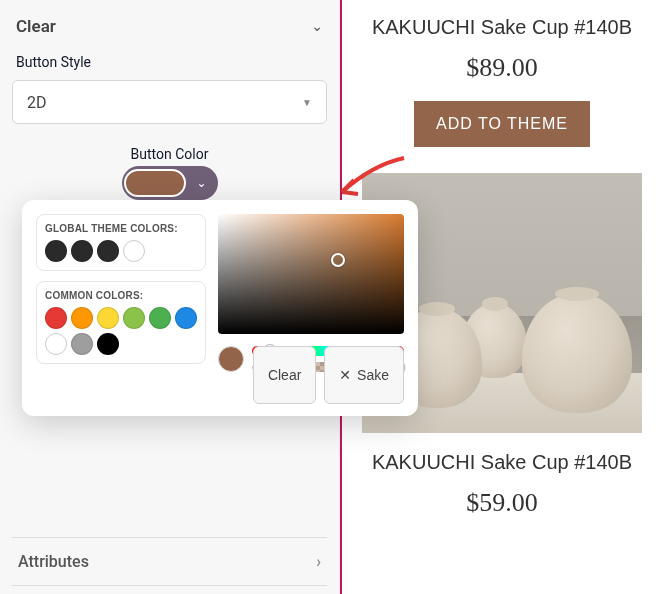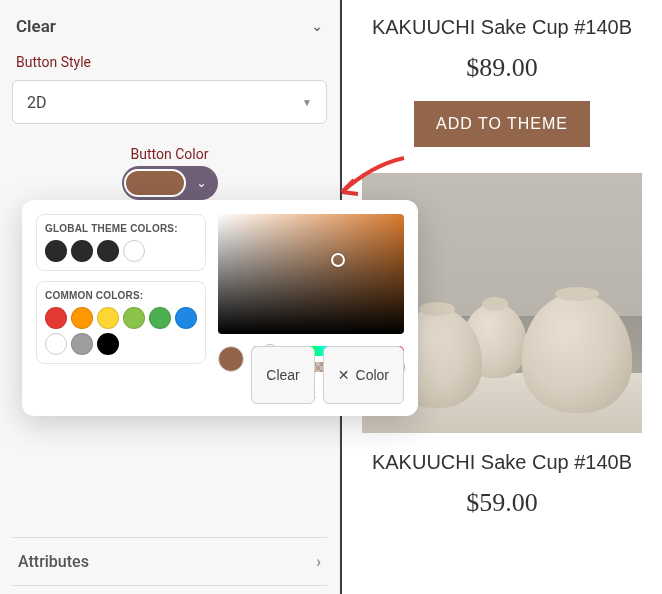--- a/index.html
+++ b/index.html
@@ -26,21 +26,21 @@
     position: relative;
   }
   .panel-header {
     display: flex;
     justify-content: space-between;
     align-items: center;
     padding: 6px 4px 14px 4px;
   }
   .panel-header h3 { font-size: 17px; font-weight: 600; color: #444; }
   .panel-header .chev { font-size: 14px; color: #555; }
-  .field-label { font-size: 14px; color: #7f1d1d; padding: 4px; }
+  .field-label { font-size: 14px; color: #0f172a; padding: 4px; }
   .select-box {
     margin: 6px 0 14px 0;
     background: #fff;
     border: 1px solid #d6d6d6;
     border-radius: 6px;
     height: 44px;
     display: flex;
     align-items: center;
     justify-content: space-between;
     padding: 0 14px;
@@ -96,21 +96,21 @@
     padding: 14px 6px;
     background: #f7f7f7;
   }
   .attributes-row span { font-size: 16px; font-weight: 500; color: #555; }
   .attributes-row .arrow { color: #888; font-size: 16px; }
 
   
   .preview {
     flex: 1;
     background: #fff;
-    border-left: 2px solid #404040;
+    border-left: 2px solid #be185d;
     padding: 10px 0 0 0;
     display: flex;
     flex-direction: column;
     align-items: center;
     font-family: Georgia, serif;
   }
   .product-title { font-size: 20px; color: #333; text-align: center; margin: 6px 0; font-family: -apple-system, sans-serif; font-weight: 400;}
   .product-price { font-size: 26px; color: #333; text-align: center; margin: 8px 0 18px 0;}
   .addcart-btn {
     background: #93654b;
@@ -373,16 +373,16 @@
         <span>˅</span>
       </div>
     </div>
   </div>
   <div class="popover-actions">
     <button class="popover-btn">
       <span>Clear</span>
     </button>
     <button class="popover-btn">
       <span>✕</span>
-      <span>Color</span>
+      <span>Sake</span>
     </button>
   </div>
 </div>
 
 </body></html>

